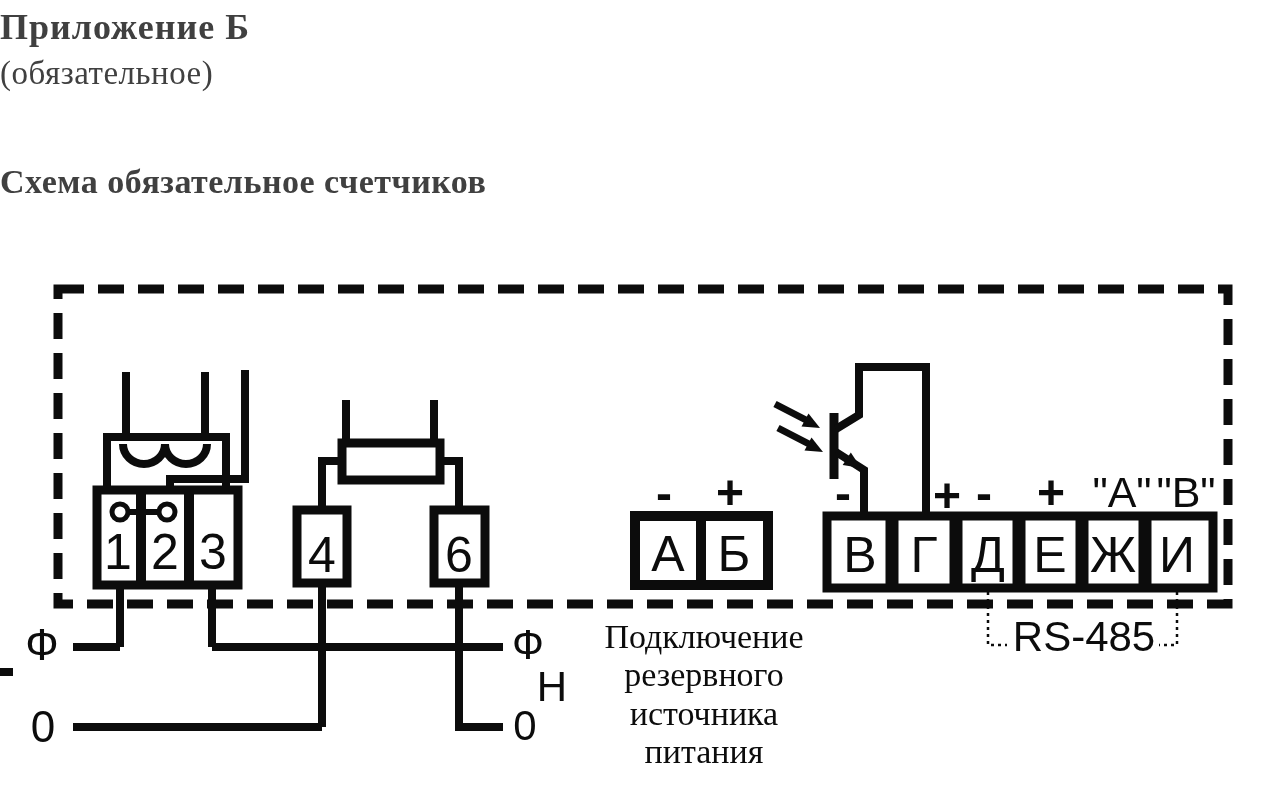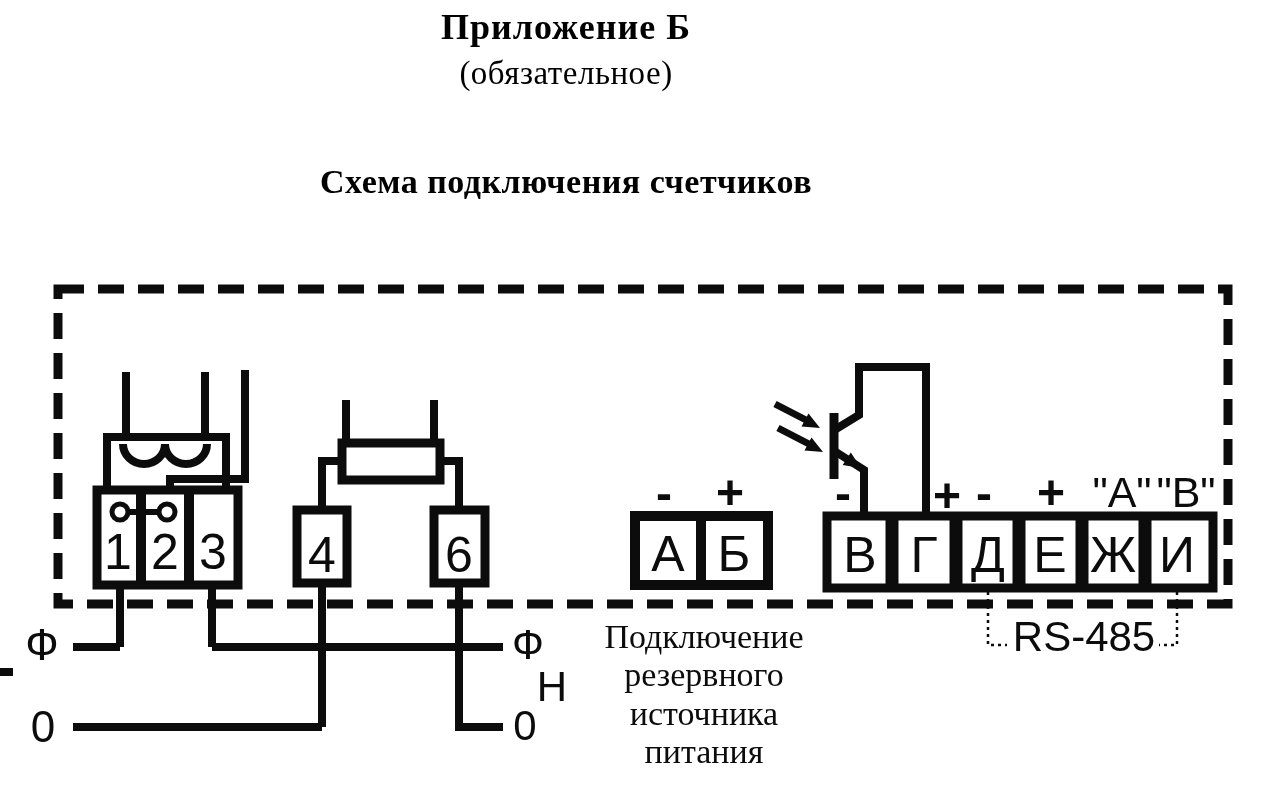--- a/index.html
+++ b/index.html
@@ -5,38 +5,38 @@
   html,body{margin:0;padding:0;}
   body{
     width:1280px;height:800px;
     background:#ffffff;
     overflow:hidden;
     position:relative;
     font-family:"Liberation Serif", serif;
   }
   .title-line{
     position:absolute;left:0;width:1132px;
-    text-align:center;color:#000000;
+    color:#404040;
     font-family:"Liberation Serif", serif;
   }
   #appendix-title{top:6px;font-size:36px;font-weight:bold;letter-spacing:1px;}
   #mandatory-subtitle{top:55px;font-size:33px;letter-spacing:0.5px;}
   #scheme-title{top:163px;font-size:34px;font-weight:bold;letter-spacing:0.5px;}
   svg{position:absolute;left:0;top:0;}
   .ln{stroke:#0c0c0c;fill:none;}
   .t-sans{font-family:"Liberation Sans", sans-serif;fill:#0c0c0c;}
   .t-serif{font-family:"Liberation Serif", serif;fill:#0c0c0c;}
   .sign{font-weight:bold;}
 </style>
 </head>
 <body>
 
 <div class="title-line" id="appendix-title">Приложение Б</div>
 <div class="title-line" id="mandatory-subtitle">(обязательное)</div>
-<div class="title-line" id="scheme-title">Схема подключения счетчиков</div>
+<div class="title-line" id="scheme-title">Схема обязательное счетчиков</div>
 
 <svg width="1280" height="800" viewBox="0 0 1280 800">
 
   <rect x="58" y="289" width="1170" height="315" class="ln" stroke-width="9" stroke-dasharray="26 14"></rect>
 
   <g>
     <line x1="126" y1="372" x2="126" y2="441" class="ln" stroke-width="8"></line>
     <line x1="205" y1="372" x2="205" y2="441" class="ln" stroke-width="8"></line>
     <rect x="107" y="437" width="119" height="53" class="ln" stroke-width="8"></rect>
     <path d="M123,444 a21,20 0 0 0 42,0 a21,20 0 0 0 42,0" class="ln" stroke-width="8"></path>

